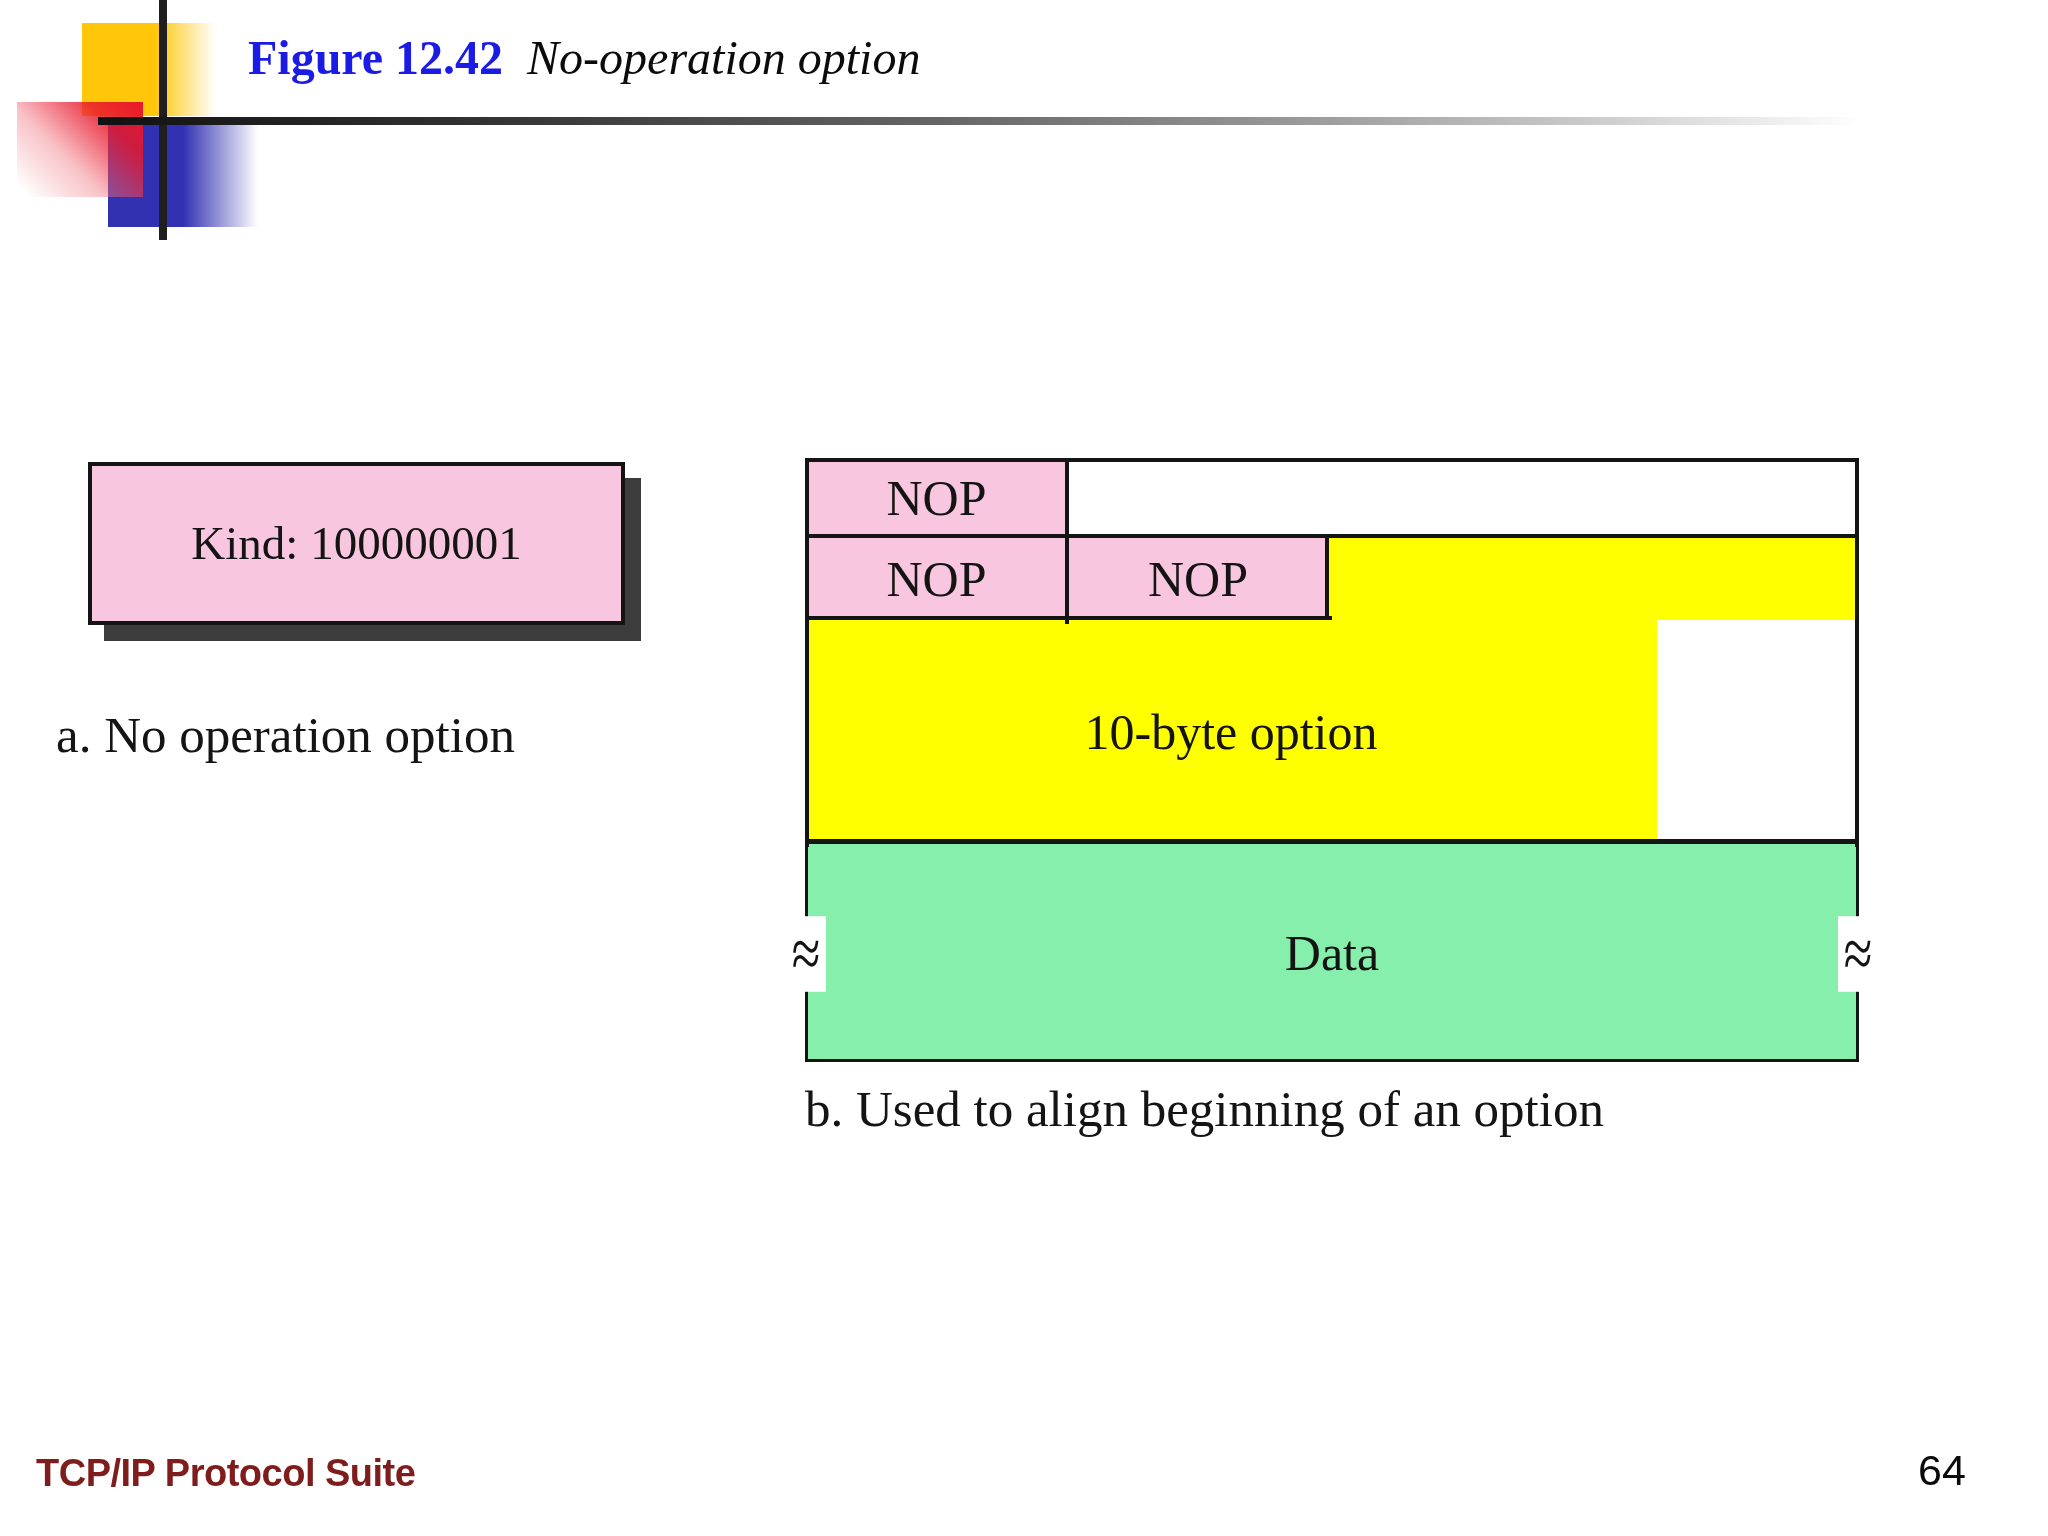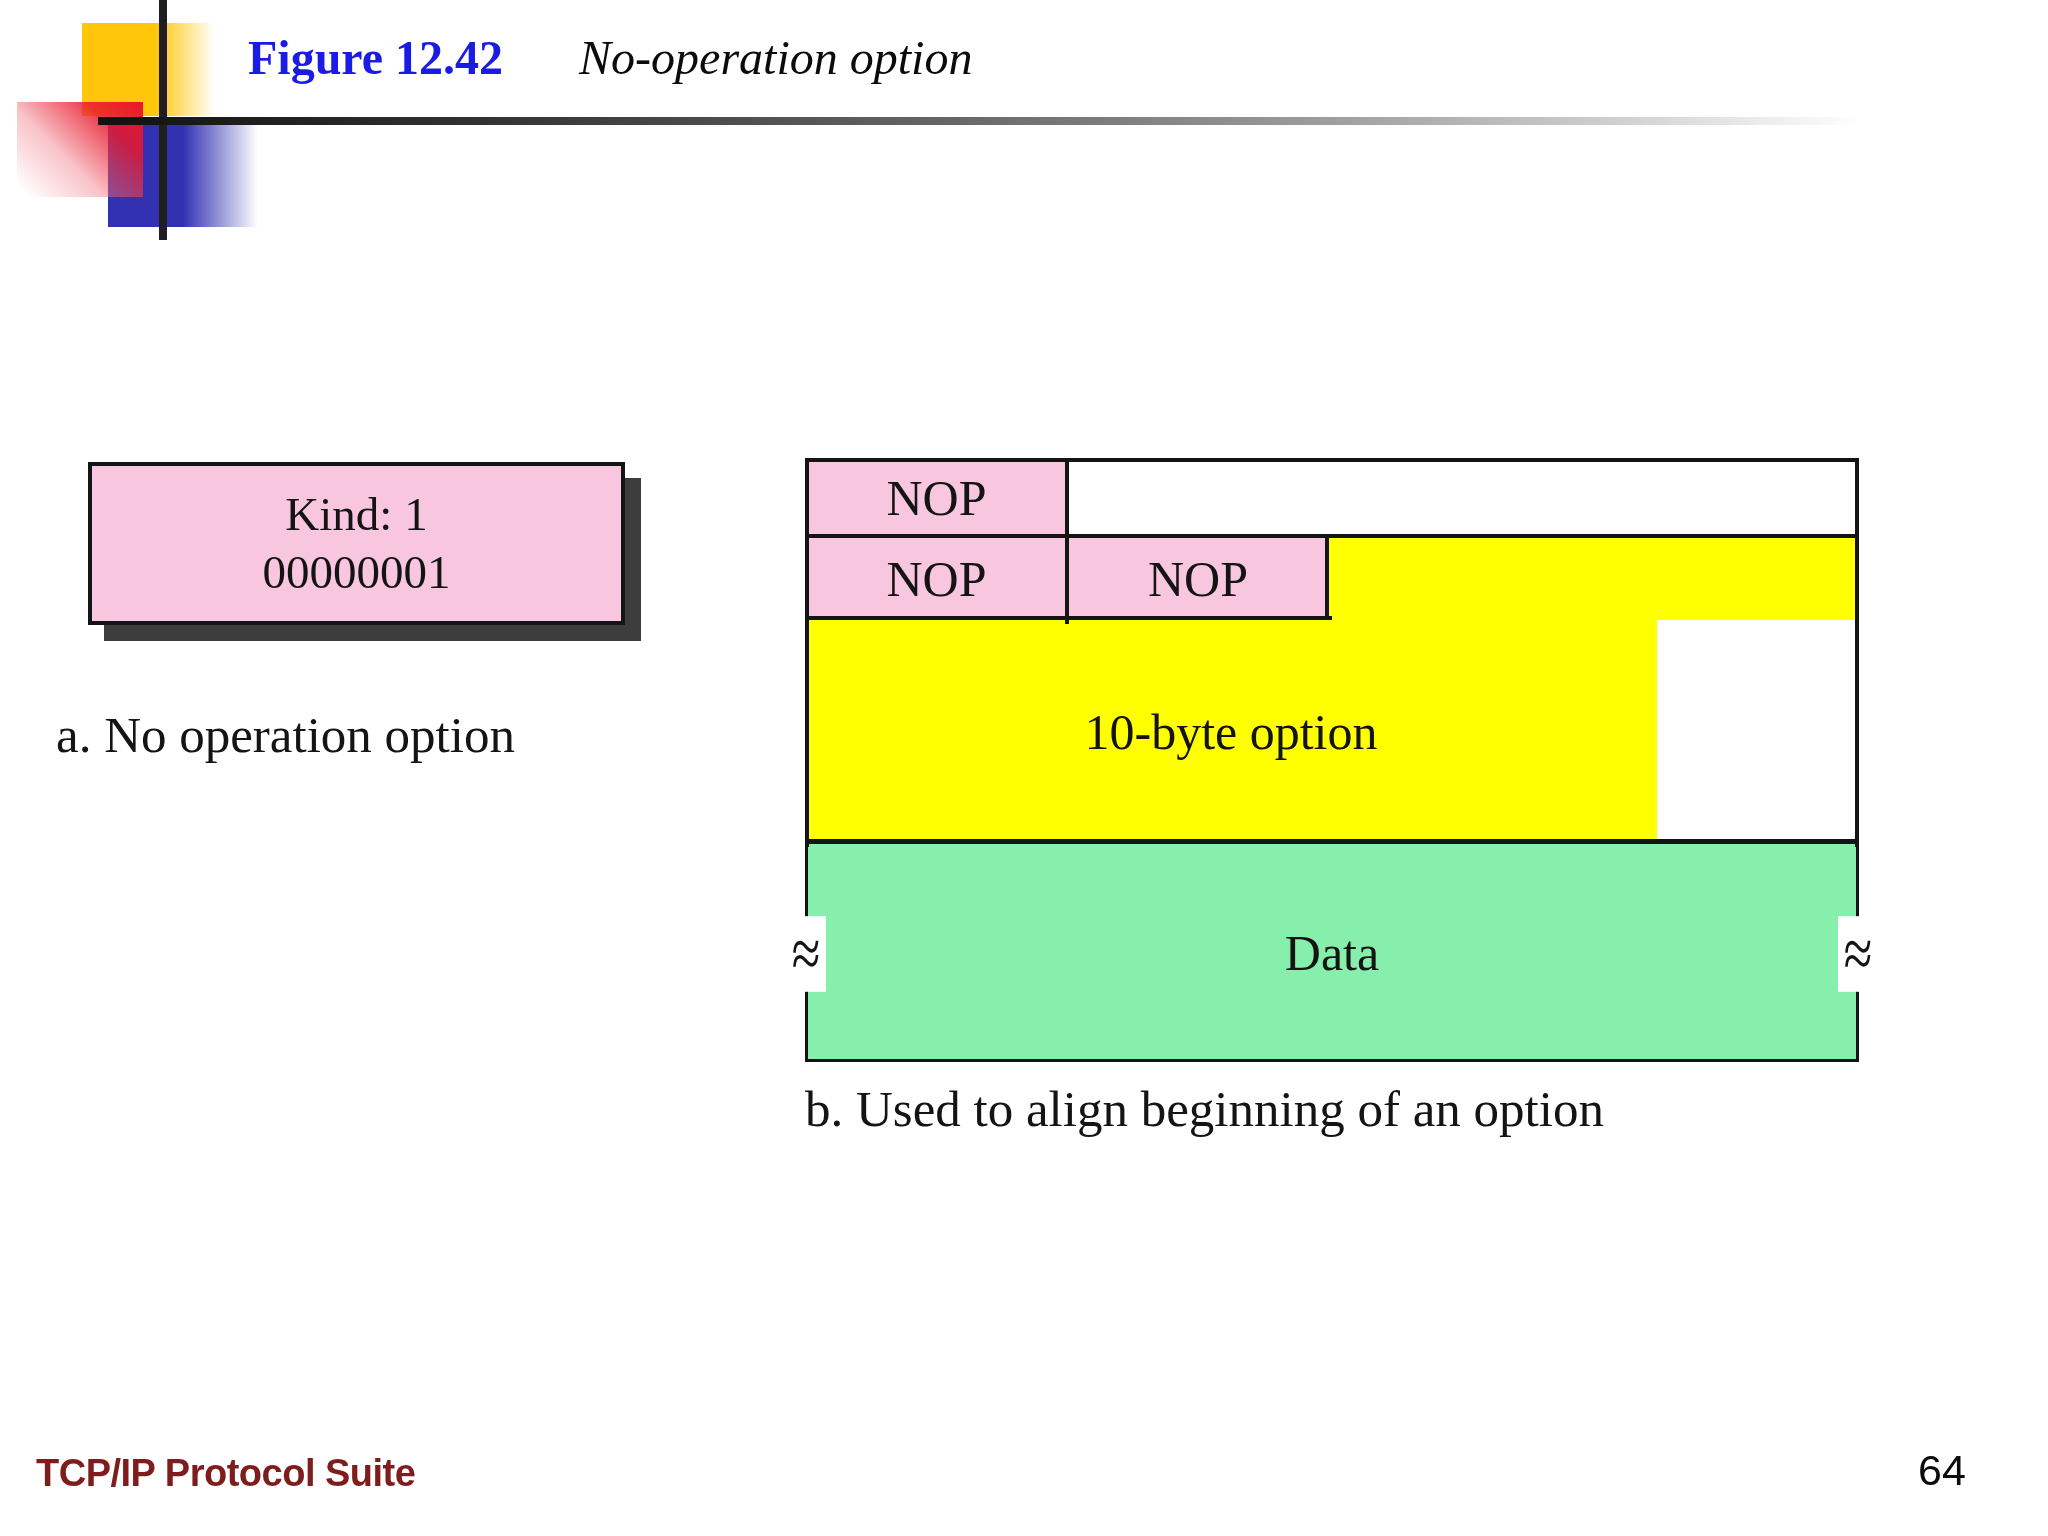--- a/index.html
+++ b/index.html
@@ -18,29 +18,29 @@
     background:linear-gradient(to right,var(--decor_yellow) 0%,var(--decor_yellow) 55%,rgba(255,198,10,0) 100%);z-index:1;}
   .decor-blue{left:108px;top:118px;width:150px;height:109px;
     background:linear-gradient(to right,var(--decor_blue) 0%,var(--decor_blue) 50%,rgba(50,49,178,0) 100%);z-index:2;}
   .decor-red{left:17px;top:102px;width:126px;height:95px;
     background:linear-gradient(225deg,var(--decor_red) 0%,rgba(232,24,44,.85) 25%,rgba(240,120,130,.45) 60%,rgba(255,255,255,0) 95%);z-index:3;}
   .vline{left:159px;top:0;width:8px;height:240px;background:#1f1f1f;z-index:4;}
   .hline{left:98px;top:117px;width:1764px;height:8px;z-index:4;
     background:linear-gradient(to right,#111 0%,#333 22%,#666 48%,#999 68%,#ccc 85%,rgba(255,255,255,0) 100%);}
 
   
-  .title-row{left:248px;top:30px;display:flex;align-items:baseline;gap:76px;z-index:5;}
+  .title-row{left:248px;top:30px;display:flex;align-items:baseline;gap:24px;z-index:5;}
   .fig-label{font-size:48px;font-weight:bold;color:var(--title_blue);}
   .fig-title{font-size:48px;font-weight:normal;font-style:italic;color:#0b0b0b;}
 
   
   .kind-shadow{left:104px;top:478px;width:537px;height:163px;background:var(--shadow);}
   .kind-box{left:88px;top:462px;width:537px;height:163px;
     background:var(--pink);border:4px solid var(--border);box-sizing:border-box;
-    display:flex;flex-direction:column;align-items:center;justify-content:center;
+    display:flex;flex-direction:row;align-items:center;justify-content:center;
     font-size:47px;line-height:1.22;}
   .caption{font-size:51px;text-align:left;}
   .caption-a{left:56px;top:706px;width:600px;}
   .caption-b{left:805px;top:1080px;width:1054px;}
 
   
   .figb{left:805px;top:458px;width:1054px;height:604px;}
   .cell{position:absolute;display:flex;align-items:center;justify-content:center;font-size:50px;}
   .pink{background:var(--pink);}
   .yellow{background:var(--yellow);}

